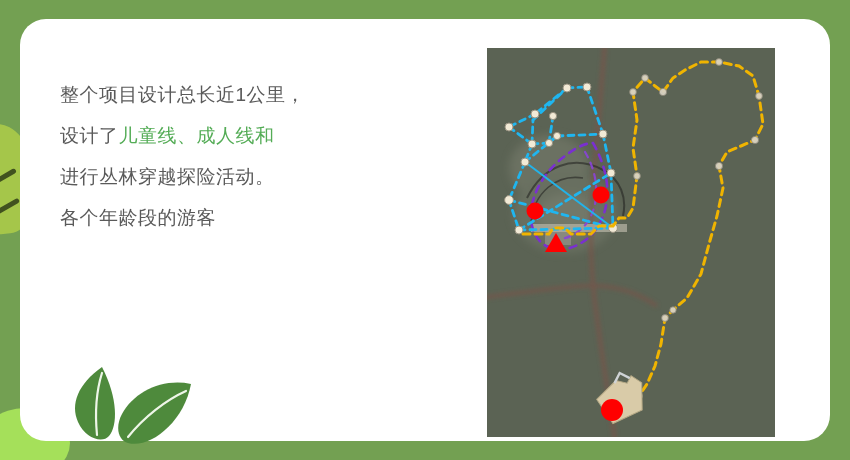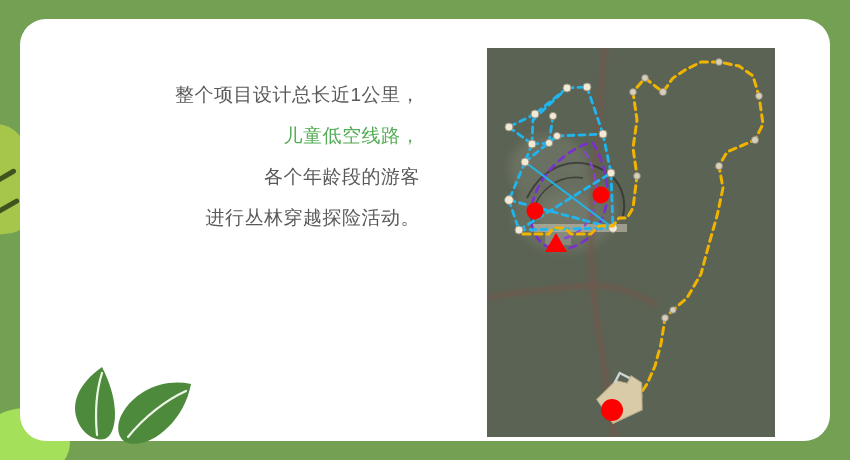--- a/index.html
+++ b/index.html
@@ -32,21 +32,21 @@
 
   
   .card{
     position:absolute;left:20px;top:19px;width:810px;height:422px;
     background:#ffffff;border-radius:26px;
   }
 
   
   .copy{
     position:absolute;left:60px;top:74px;width:360px;
-    text-align:right;
+    text-align:left;
     color:#5a5a5a;
     font-size:19px;
     line-height:41px;
     letter-spacing:.5px;
     white-space:nowrap;
   }
   .copy .line{display:block;}
   .hl{color:#54ac56;}
 
   
@@ -65,23 +65,23 @@
 <div id="stage">
 
   <div class="backdrop"></div>
   <div class="left-blob"></div>
   <div class="bottom-blob"></div>
 
   <div class="card"></div>
 
   <div class="copy">
     <span class="line">整个项目设计总长近1公里，</span>
-    <span class="line hl">儿童低空线路，</span>
+    <span class="line"><span>设计了</span><span class="hl">儿童线、成人线和</span></span>
+    <span class="line">进行丛林穿越探险活动。</span>
     <span class="line">各个年龄段的游客</span>
-    <span class="line">进行丛林穿越探险活动。</span>
   </div>
 
   <svg class="leaves" viewBox="0 0 136 82">
     <g>
       <path d="M40 3 C16 20 8 40 16 58 C23 74 40 80 47 72 C56 62 56 34 40 3 Z" fill="#4e8a3c"></path>
       <path d="M40 9 C34 28 33 50 35 71" stroke="#eef6e8" stroke-width="2.2" fill="none" stroke-linecap="round"></path>
     </g>
     <g>
       <path d="M129 20 C100 14 72 28 60 50 C53 63 56 76 66 79 C88 85 122 58 129 20 Z" fill="#4e8a3c"></path>
       <path d="M124 27 C104 36 82 53 66 73" stroke="#eef6e8" stroke-width="2.2" fill="none" stroke-linecap="round"></path>

